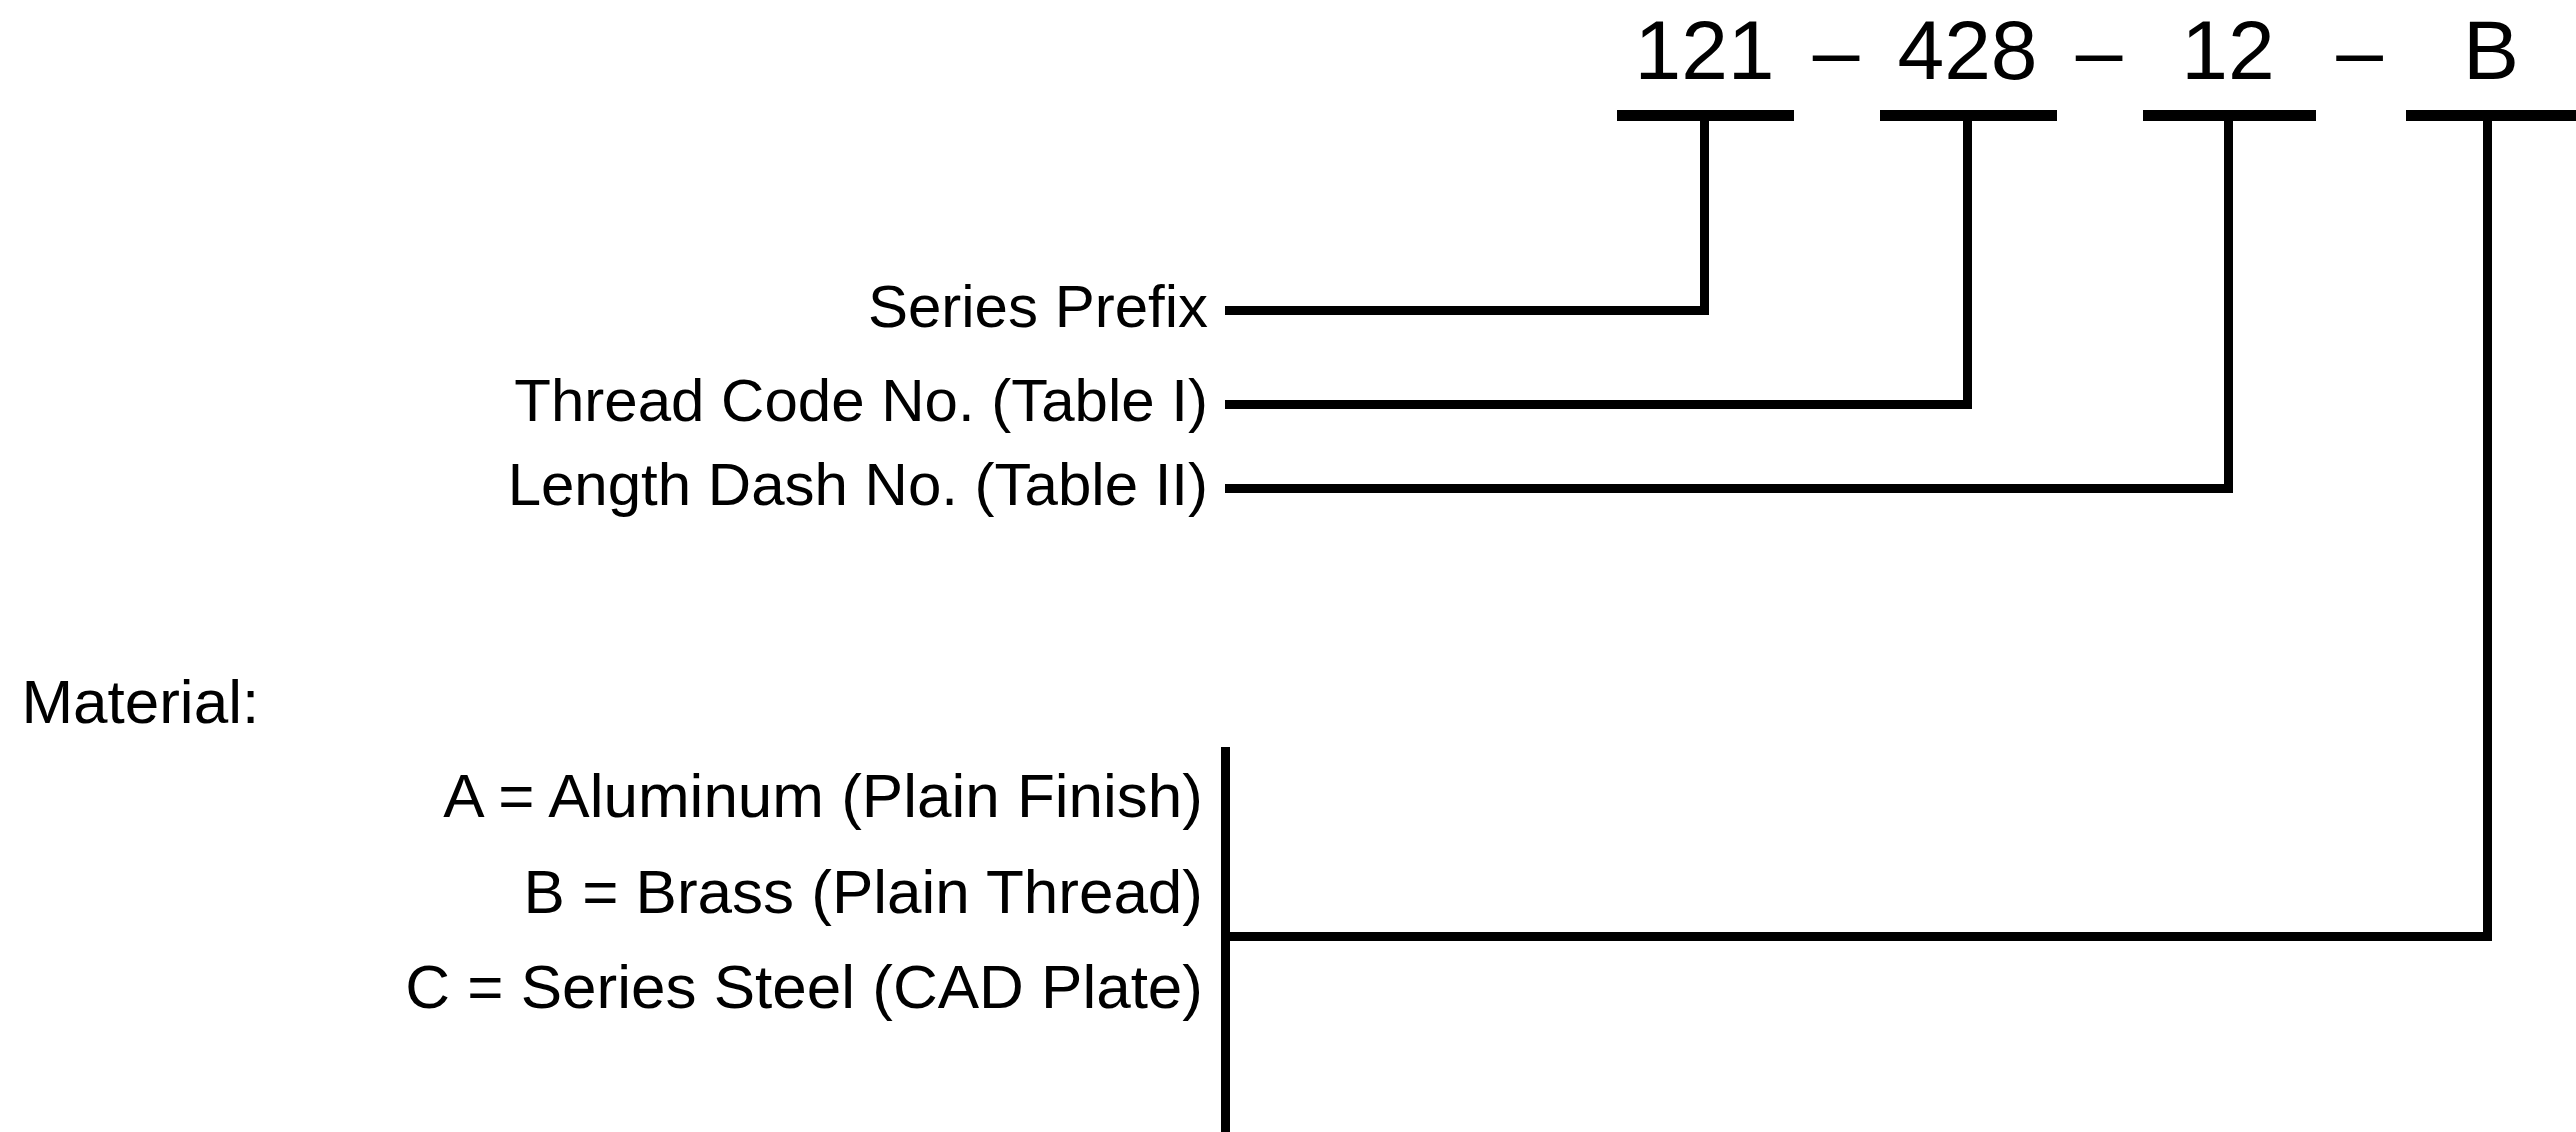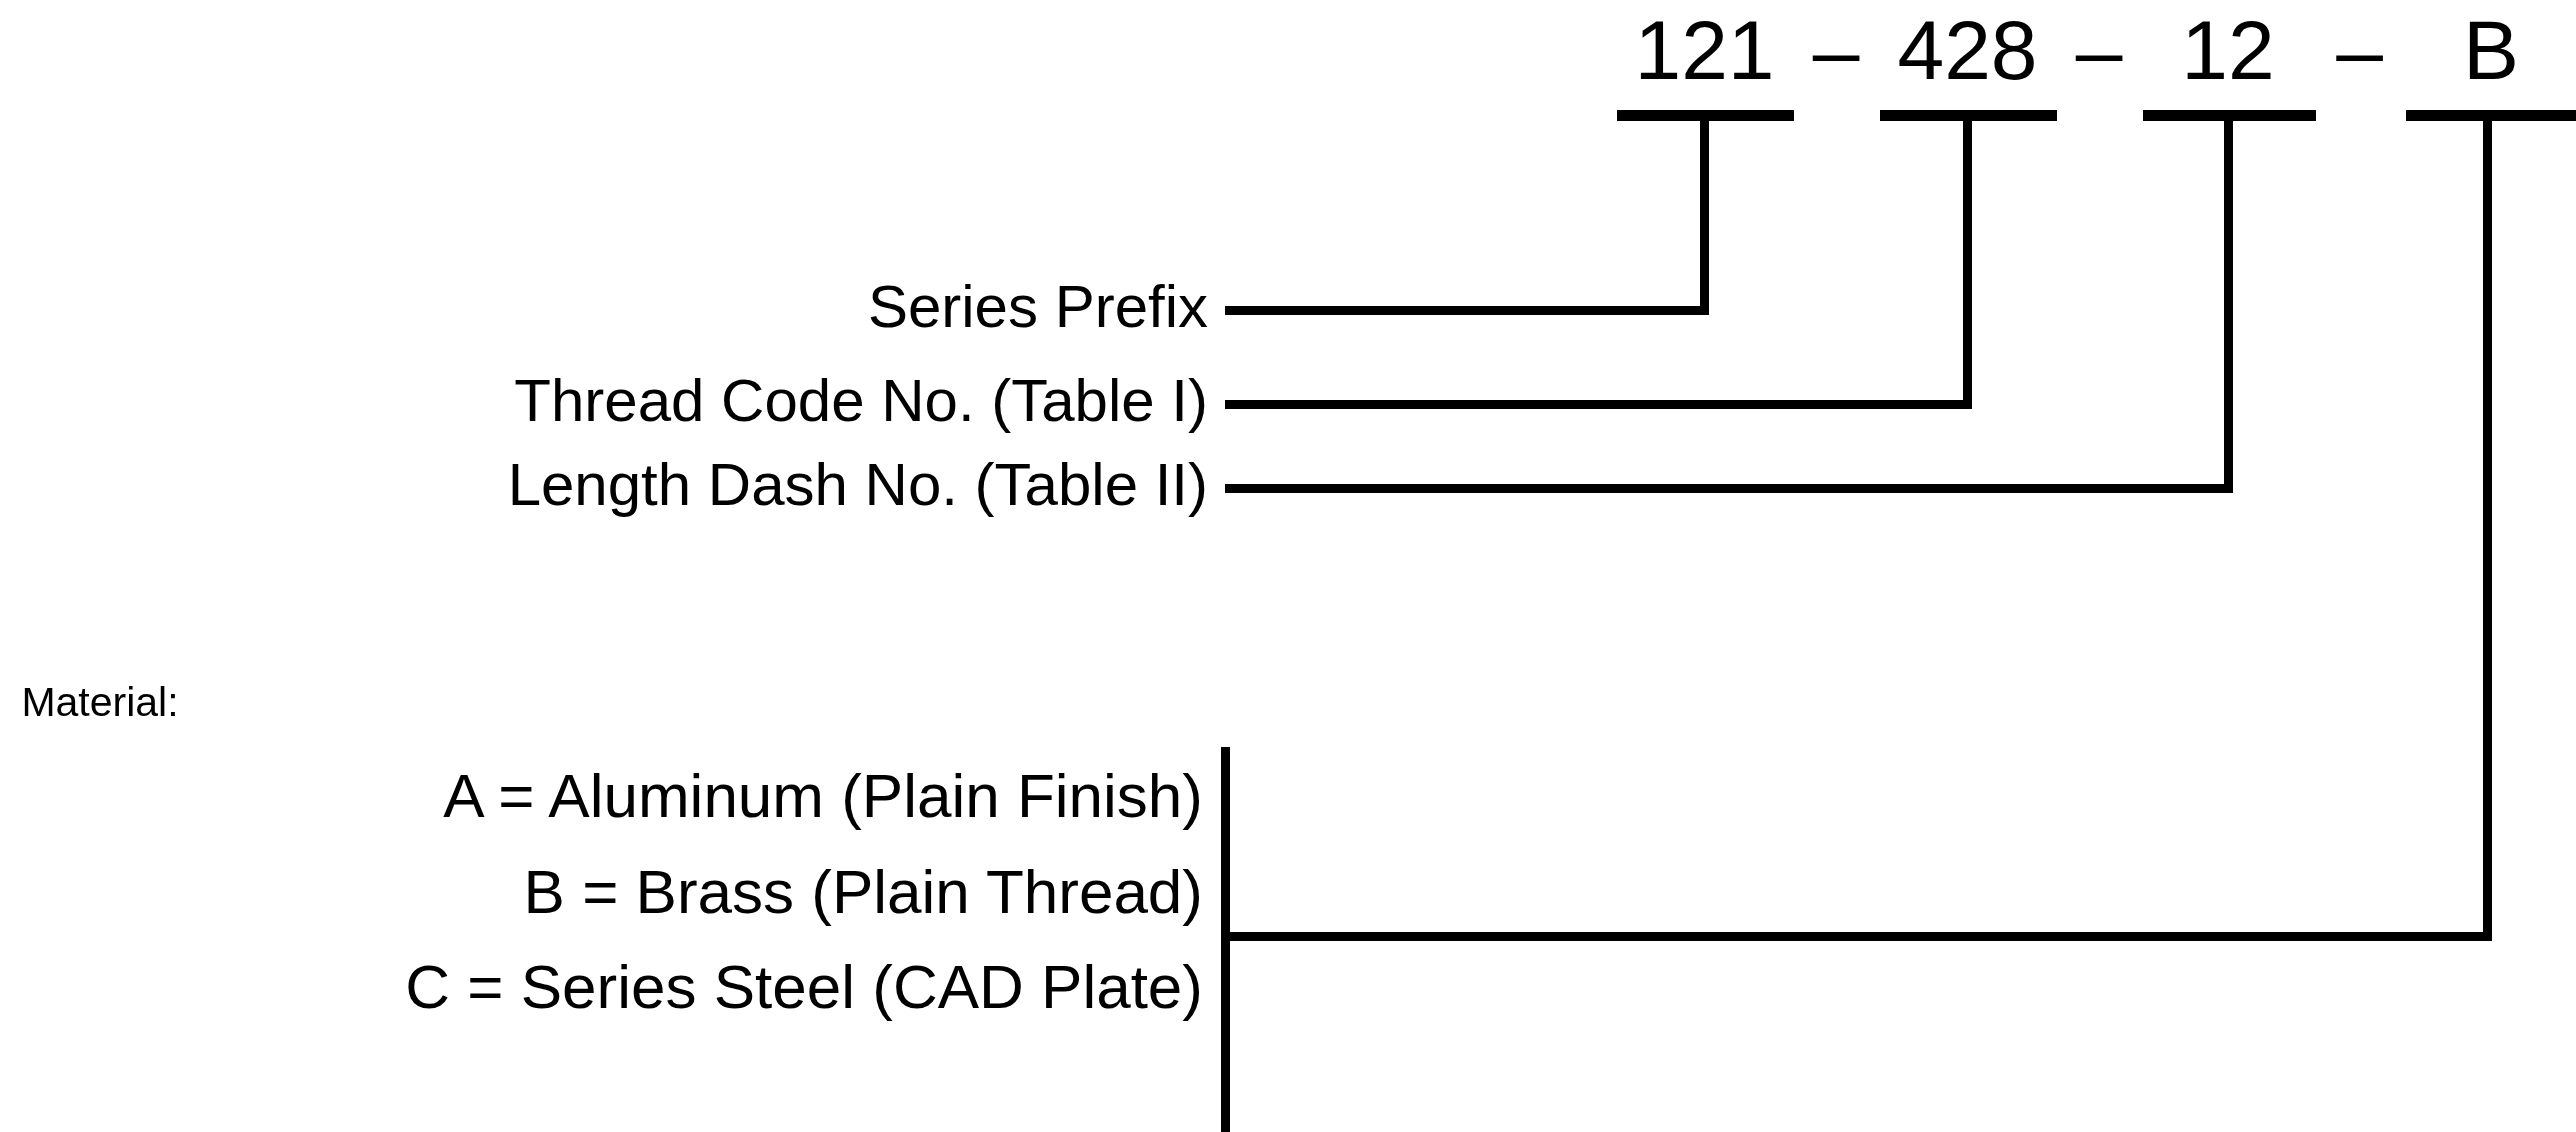--- a/index.html
+++ b/index.html
@@ -60,21 +60,21 @@
     text-align: right;
     font-size: 60px;
     line-height: 62px;
     white-space: nowrap;
   }
 
   
   .material-heading {
     position: absolute;
     left: 21.4px;
-    font-size: 41px;
+    font-size: 62px;
     line-height: 62px;
     white-space: nowrap;
   }
   .material-item {
     position: absolute;
     right: 1373px;      
     text-align: center;
     font-size: 62px;
     line-height: 62px;
     white-space: nowrap;

